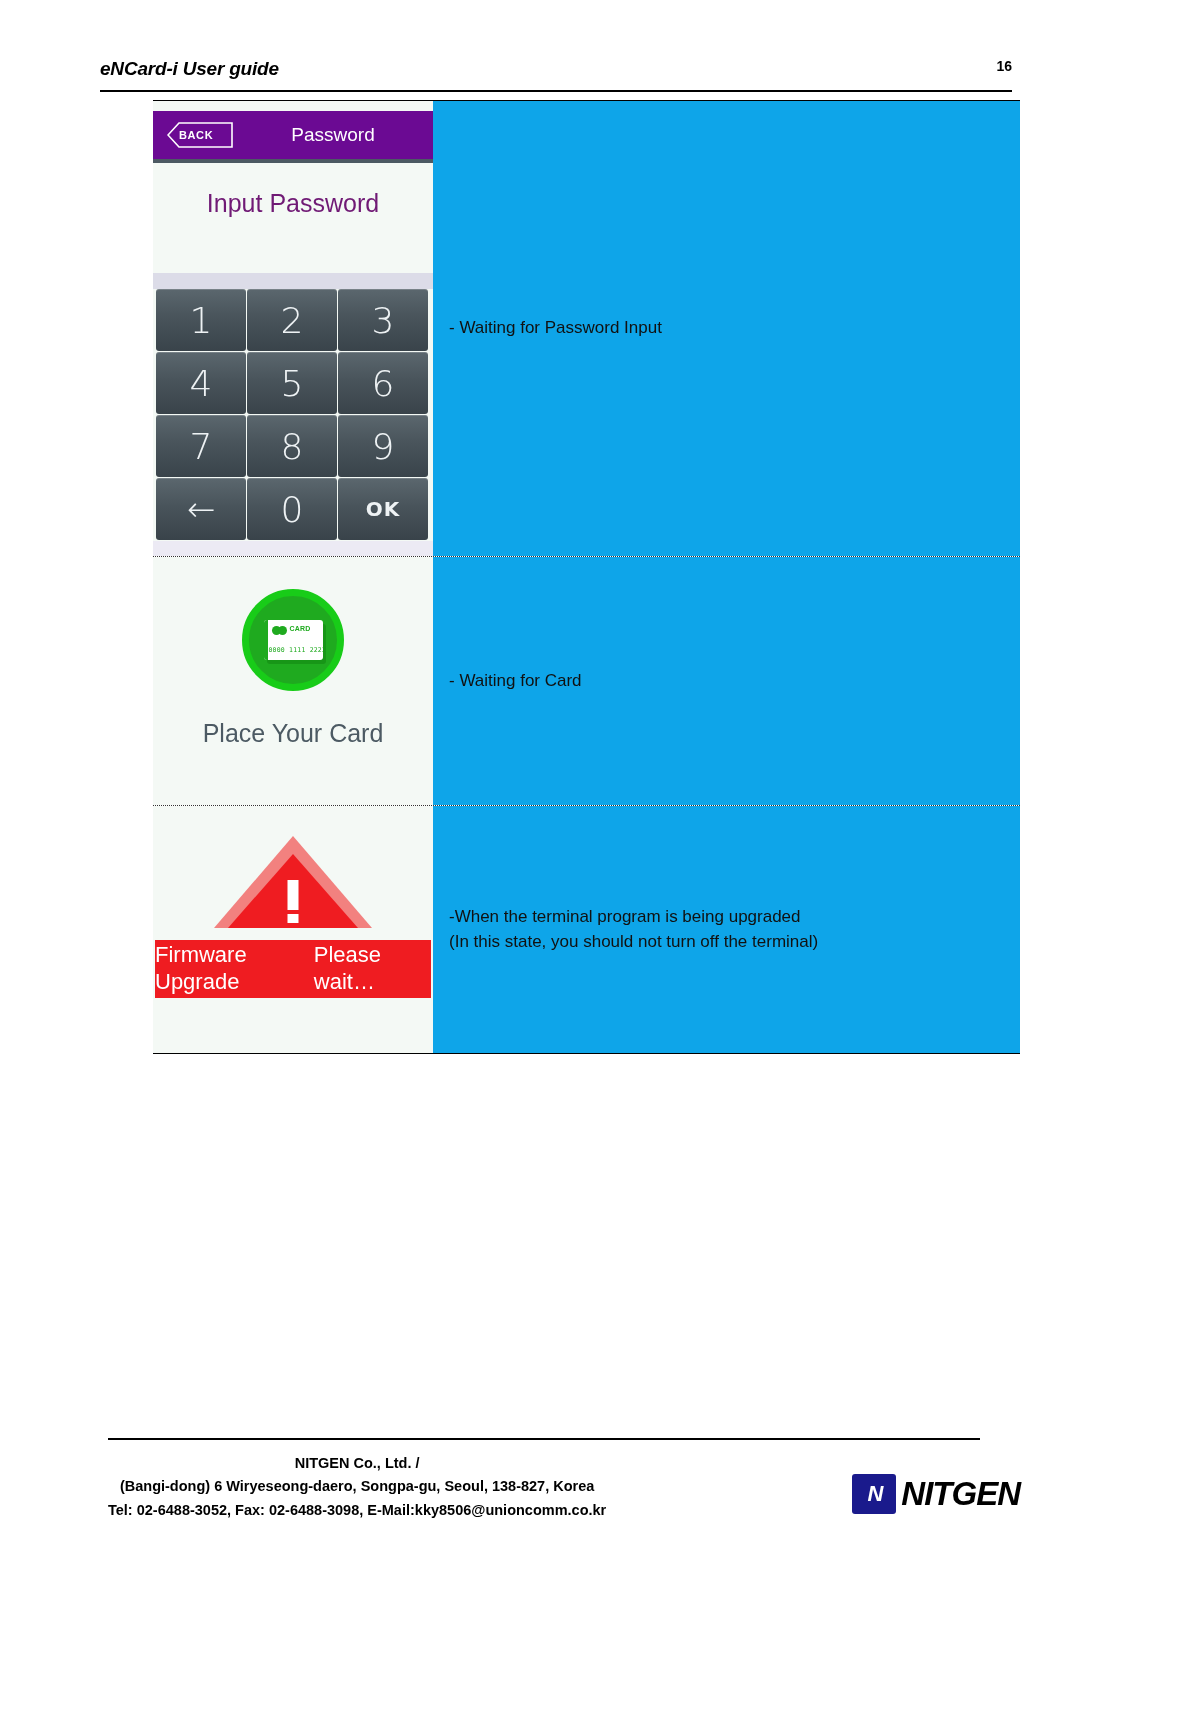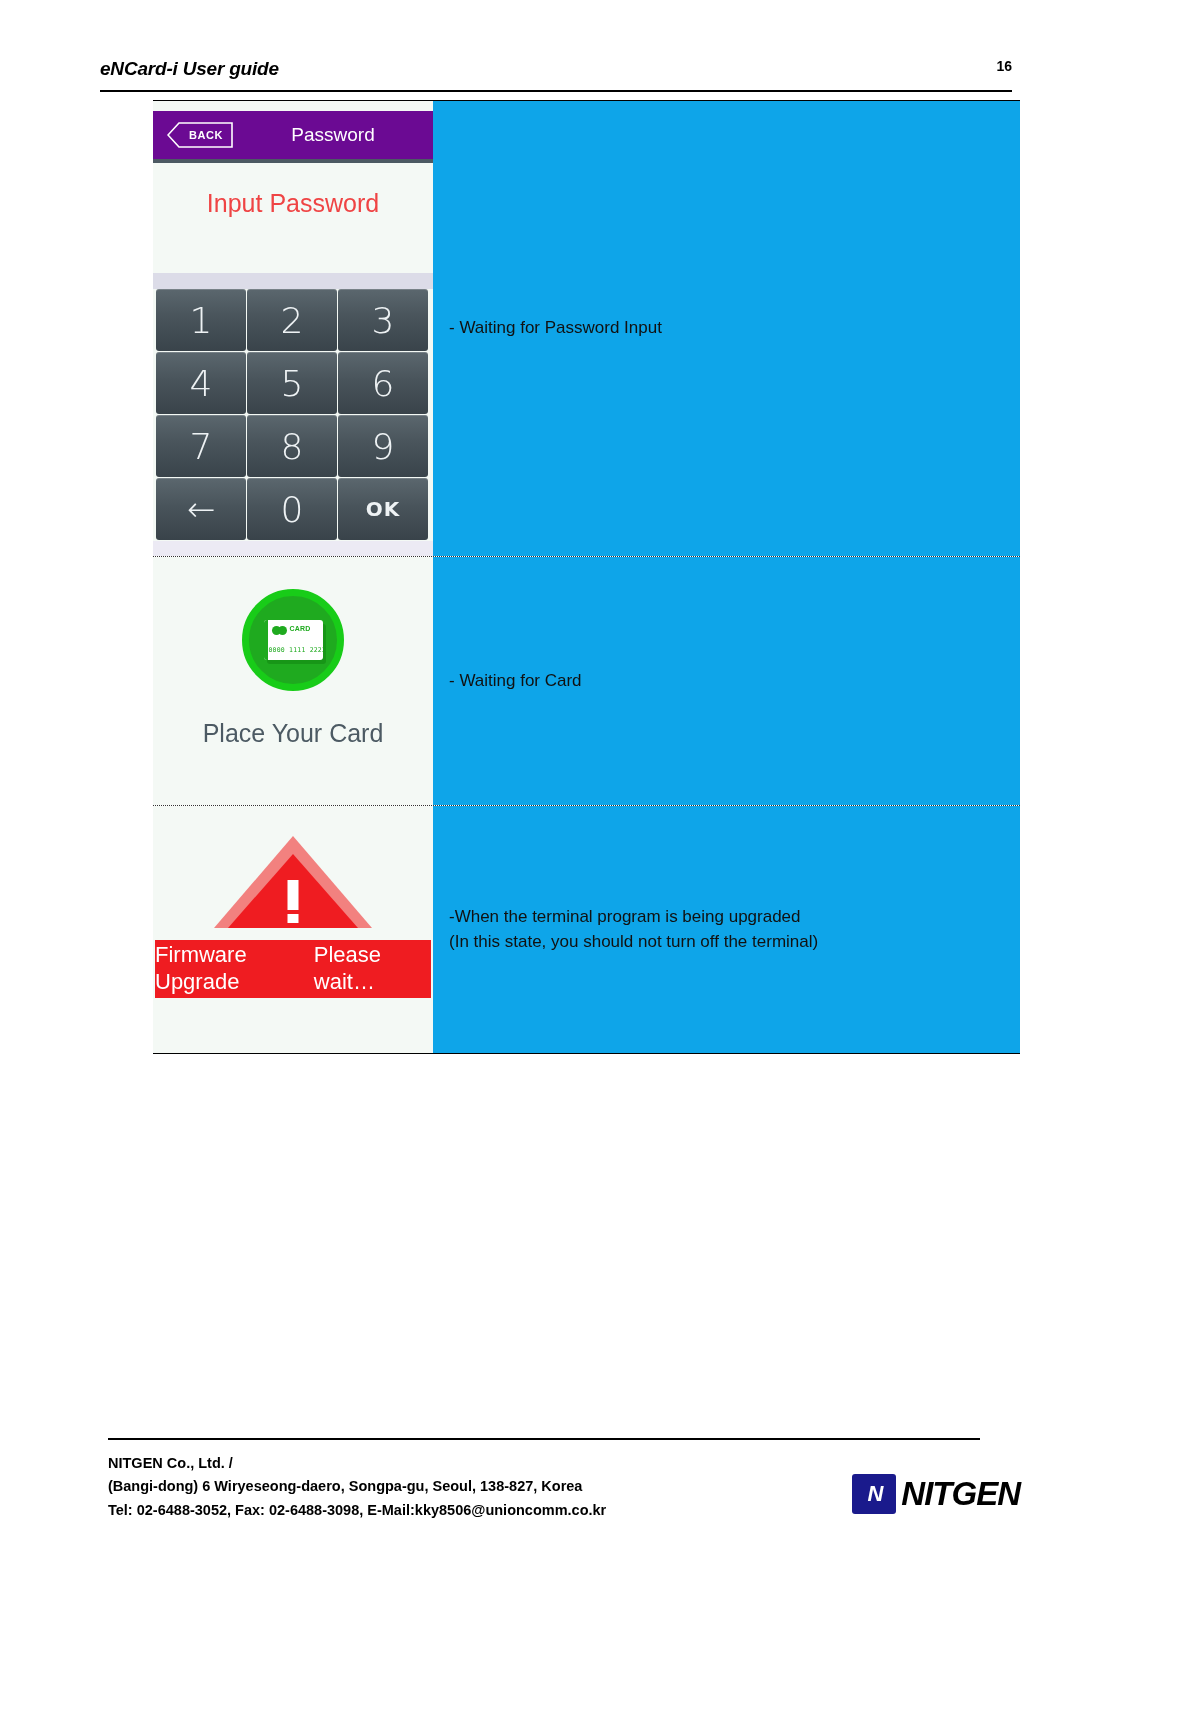--- a/index.html
+++ b/index.html
@@ -61,41 +61,41 @@
   .row-password .cell-screen{height:455px;}
   .pw-titlebar{
     position:absolute;left:0;top:10px;width:280px;height:48px;
     background:#6b0a93;
     display:flex;align-items:center;
   }
   .back-btn{
     position:relative;
     margin-left:14px;
     width:66px;height:26px;
-    display:flex;align-items:center;justify-content:center;
+    display:flex;align-items:center;justify-content:flex-start;
   }
   .back-btn .back-shape{
     position:absolute;left:0;top:0;width:66px;height:26px;
   }
   .back-btn .back-label{
     position:relative;z-index:2;
     color:#ffffff;font-size:11px;font-weight:bold;
     letter-spacing:0.6px;padding-left:12px;
   }
   .pw-title{
     flex:1;text-align:center;
     color:#ffffff;font-size:19px;
   }
   .pw-divider{
     position:absolute;left:0;top:58px;width:280px;height:4px;
     background:#4c5a63;
   }
   .pw-prompt{
     position:absolute;left:0;top:88px;width:280px;
-    text-align:center;font-size:25px;color:#ef4444;
+    text-align:center;font-size:25px;color:#701a75;
   }
   .pw-strip{
     position:absolute;left:0;top:172px;width:280px;height:16px;
     background:#dcdce8;
   }
   .keypad{
     position:absolute;left:3px;top:188px;width:274px;
   }
   .kp-row{display:flex;}
   .kp-key{
@@ -193,20 +193,21 @@
   .page-footer{
     position:absolute;left:108px;top:1438px;width:912px;
   }
   .foot-rule{
     position:absolute;left:0;top:0;width:872px;height:2px;background:#000;
   }
   .foot-text{
     position:absolute;left:0;top:14px;
     font-size:14.5px;font-weight:bold;line-height:1.62;
     white-space:pre-line;
+    text-align:center;
   }
   .foot-logo{
     position:absolute;right:0px;top:36px;
     display:flex;align-items:center;
   }
   .foot-logo .logo-mark{
     width:44px;height:40px;background:#1a1a8c;border-radius:3px;
     color:#fff;font-size:22px;font-weight:bold;font-style:italic;
     display:flex;align-items:center;justify-content:center;
     font-family:"Liberation Sans", sans-serif;

